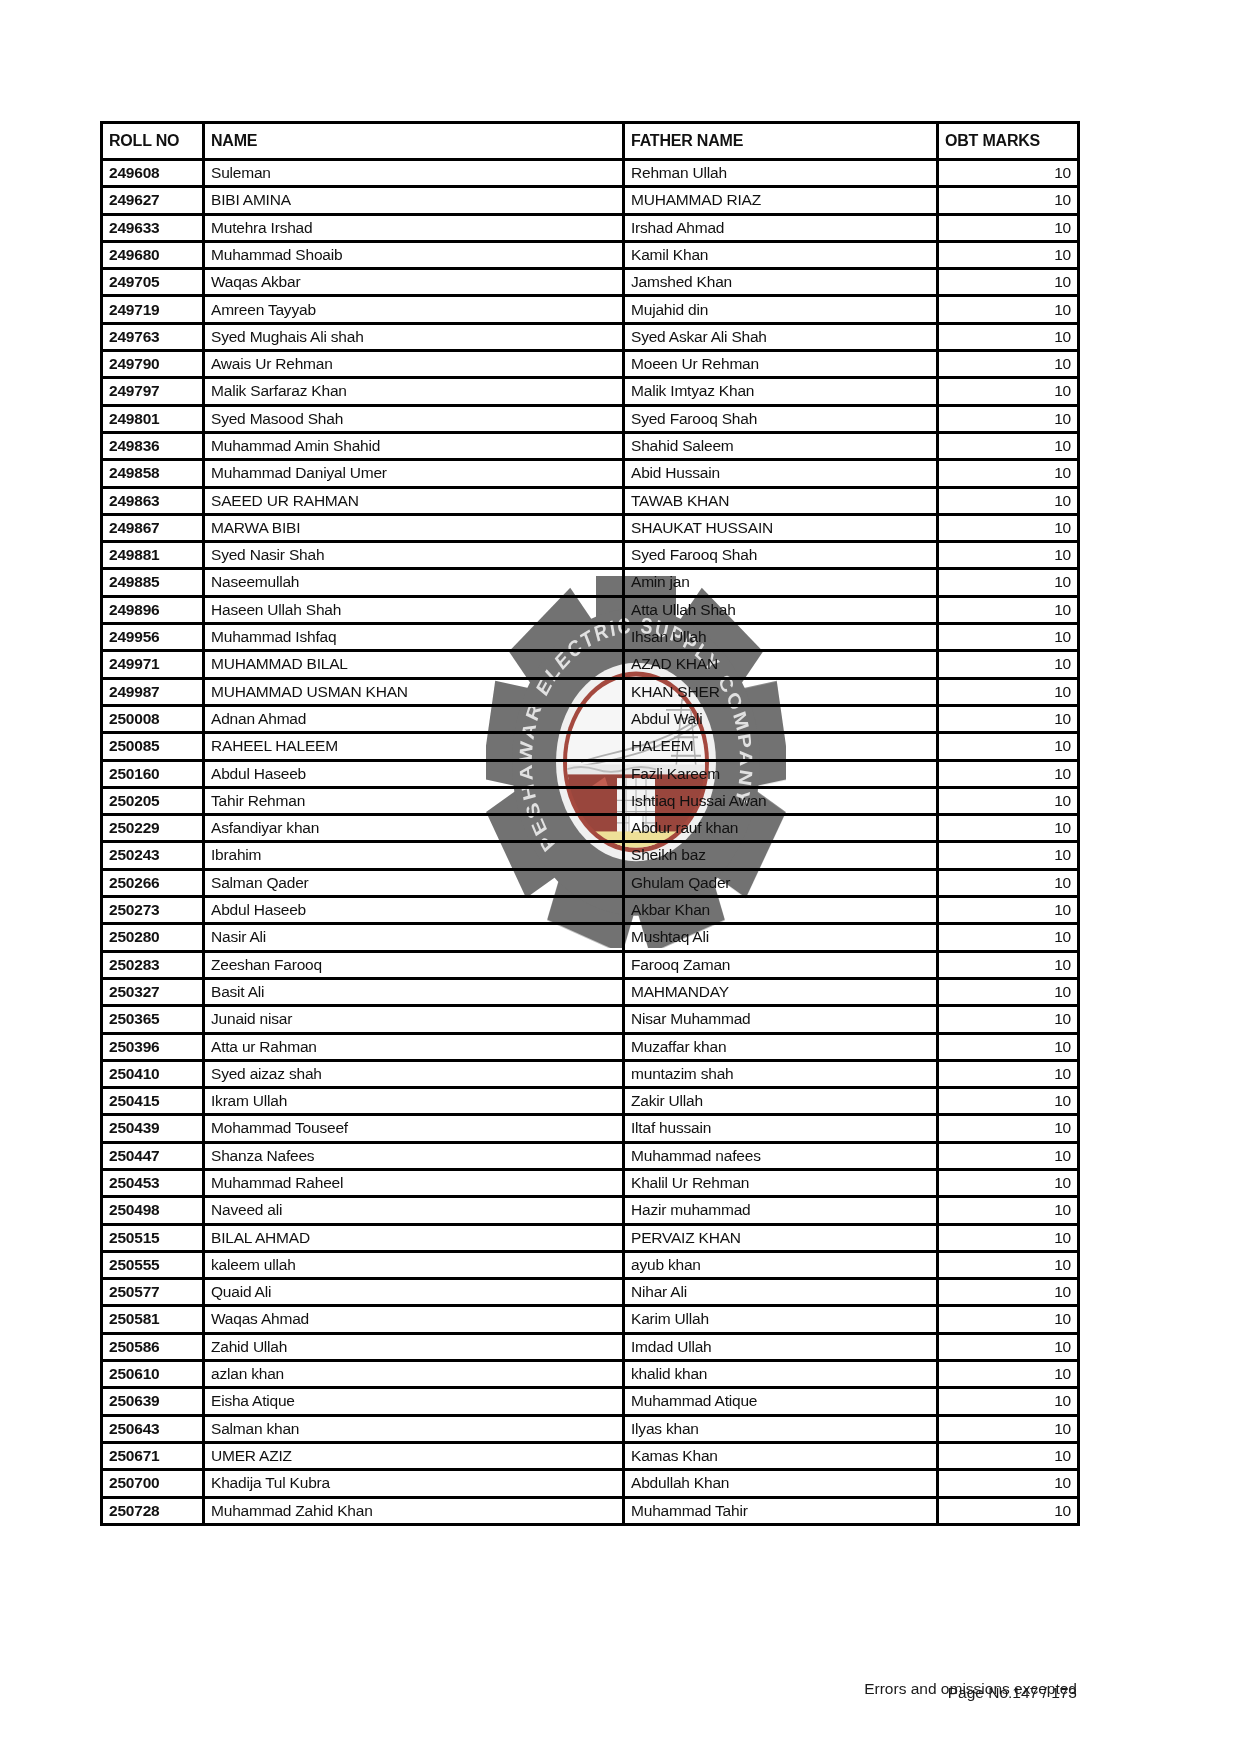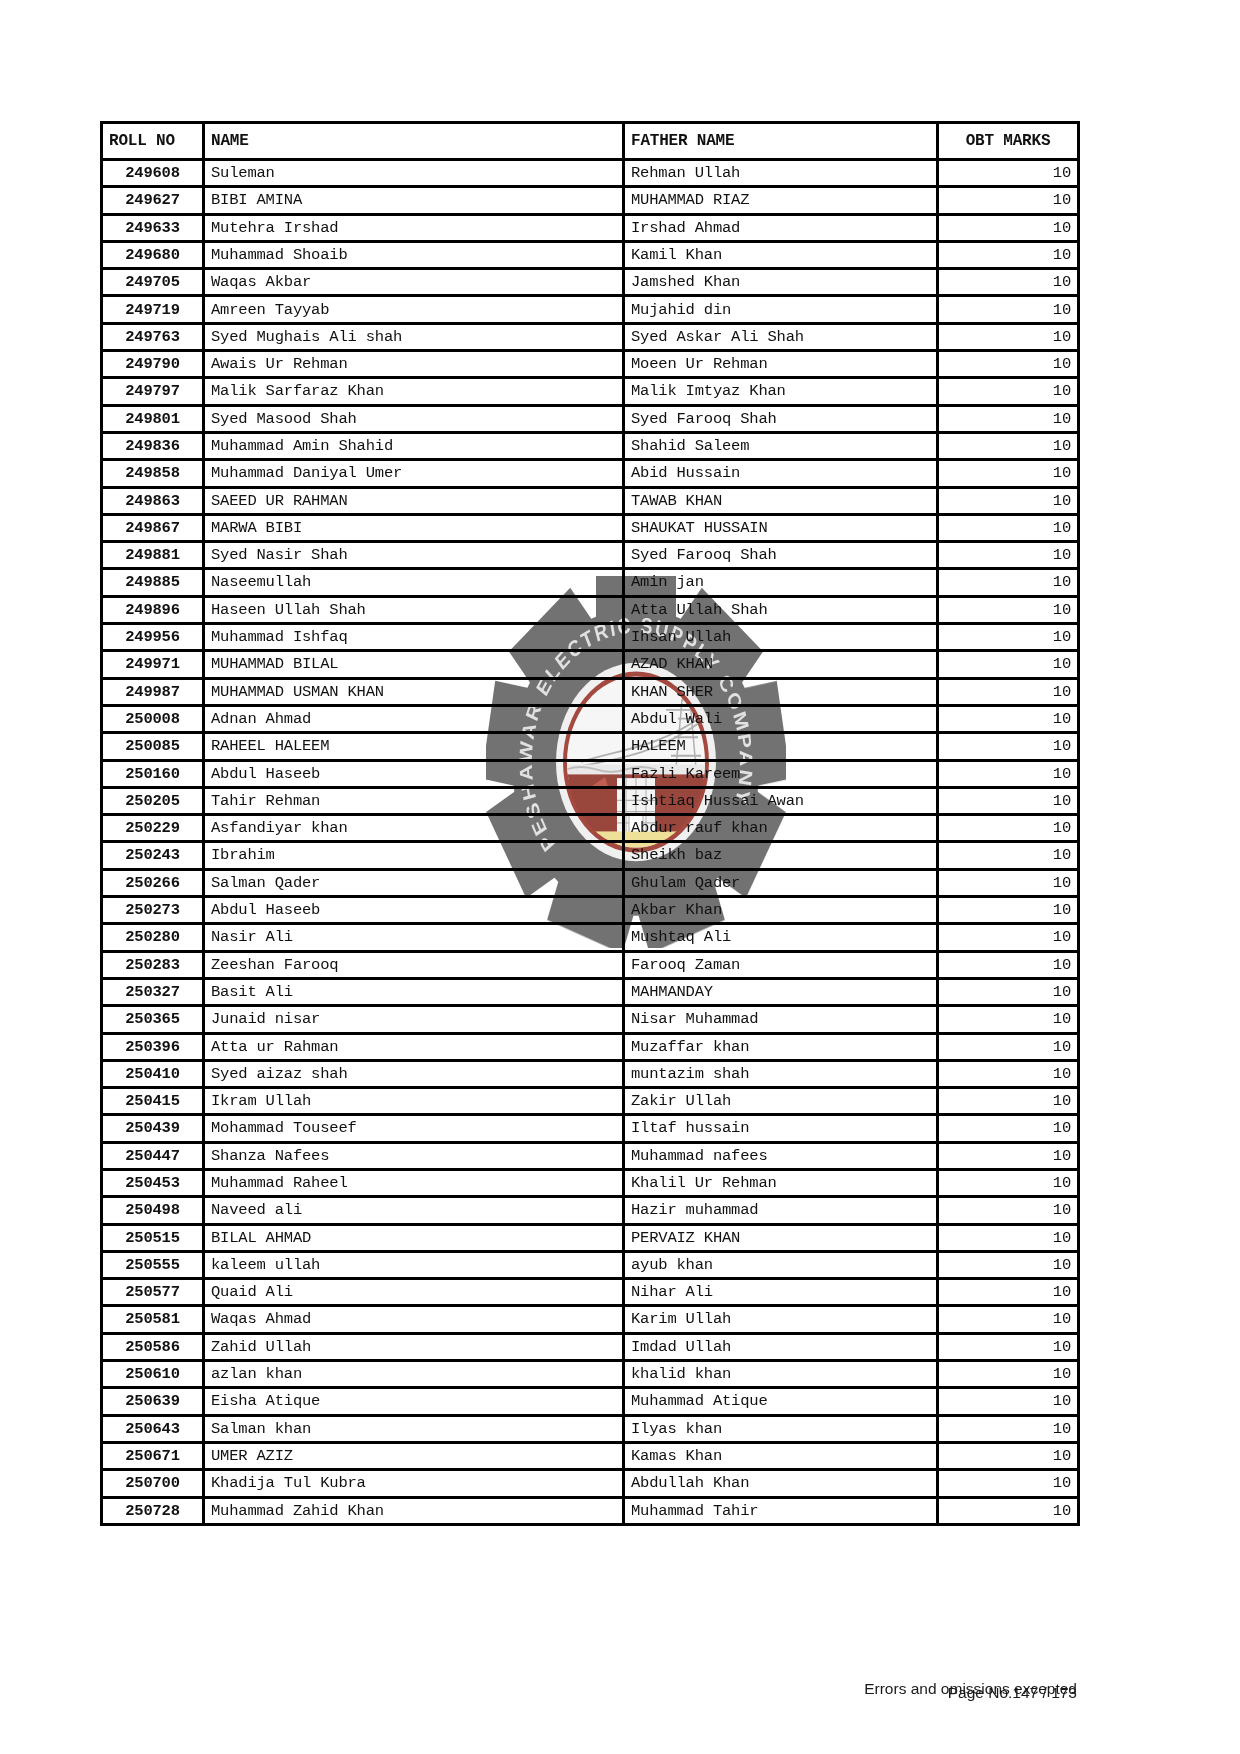--- a/index.html
+++ b/index.html
@@ -20,43 +20,42 @@
   }
   
   table.results{
     position:absolute;
     left:100px; top:121px;
     width:977px;
     border-collapse:collapse;
     table-layout:fixed;
     z-index:1;
     background:transparent;
-    font-family:Liberation Mono, monospace;
   }
   table.results th, table.results td{
     border:3px solid #000;
     padding:0 6px;
     font-size:15.5px;
     color:#111;
     background:transparent;
     overflow:hidden;
     white-space:nowrap;
     letter-spacing:-0.2px;
     line-height:1.05;
   }
   table.results thead th{
     height:34px;
     font-size:16px;
     font-weight:bold;
     text-align:left;
     vertical-align:middle;
   }
-  table.results thead th.c-marks{ text-align:center; }
+  table.results thead th.c-marks{ }
   table.results tbody td{ height:24.3px; vertical-align:middle; }
-  td.cell-roll{ font-weight:bold; text-align:center; padding-right:11px; }
+  td.cell-roll{ font-weight:bold; text-align:left; padding-right:11px; }
   td.cell-name, td.cell-father{ text-align:left; }
   td.cell-marks{ text-align:right; }
   
   .footer{
     position:absolute;
     left:100px; top:1680px;
     width:977px;
     font-size:15.5px;
     color:#1a1a1a;
   }

